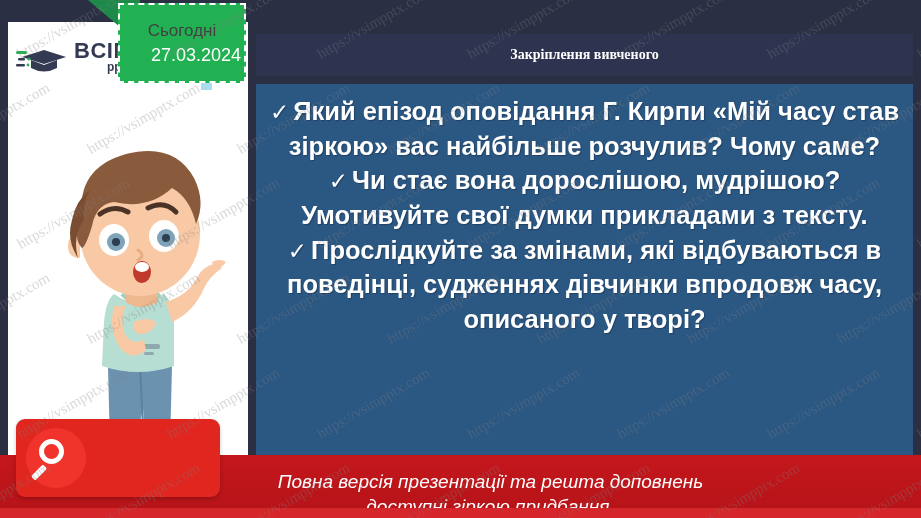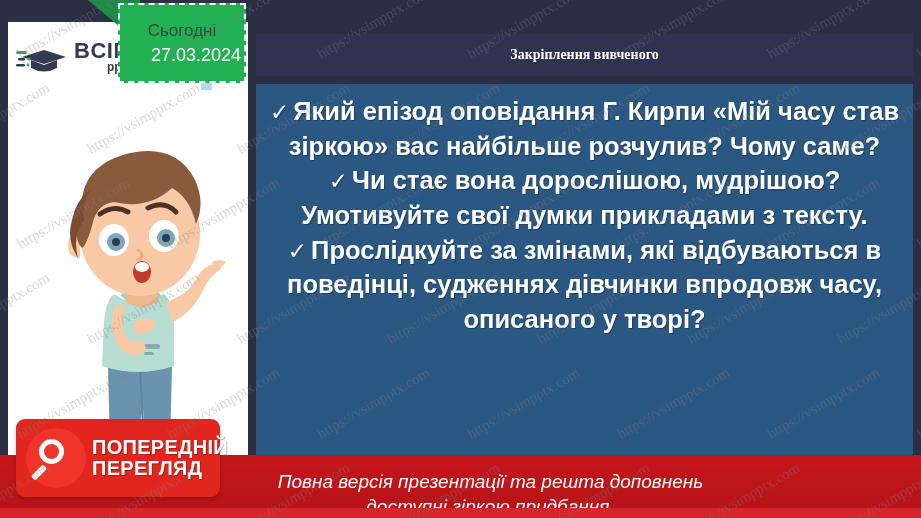--- a/index.html
+++ b/index.html
@@ -386,24 +386,20 @@
       <span class="notice-line">Повна версія презентації та решта доповнень</span>
       <span class="notice-line">доступні зіркою придбання.</span>
     </div>
   </div>
   <div class="banner-foot"></div>
 
   <div class="preview-badge">
     <div class="preview-circle">
       <div class="mg-glass"></div>
       <div class="mg-handle"></div>
-    </div>
-    <div class="preview-text">
-      <span>ПОПЕРЕДНІЙ</span>
-      <span>ПЕРЕГЛЯД</span>
     </div>
   </div>
 
   <div class="watermark">
       <span class="wm" style="left: 10px; top: 15px;">https://vsimpptx.com</span>
       <span class="wm" style="left: 160px; top: 15px;">https://vsimpptx.com</span>
       <span class="wm" style="left: 310px; top: 15px;">https://vsimpptx.com</span>
       <span class="wm" style="left: 460px; top: 15px;">https://vsimpptx.com</span>
       <span class="wm" style="left: 610px; top: 15px;">https://vsimpptx.com</span>
       <span class="wm" style="left: 760px; top: 15px;">https://vsimpptx.com</span>

